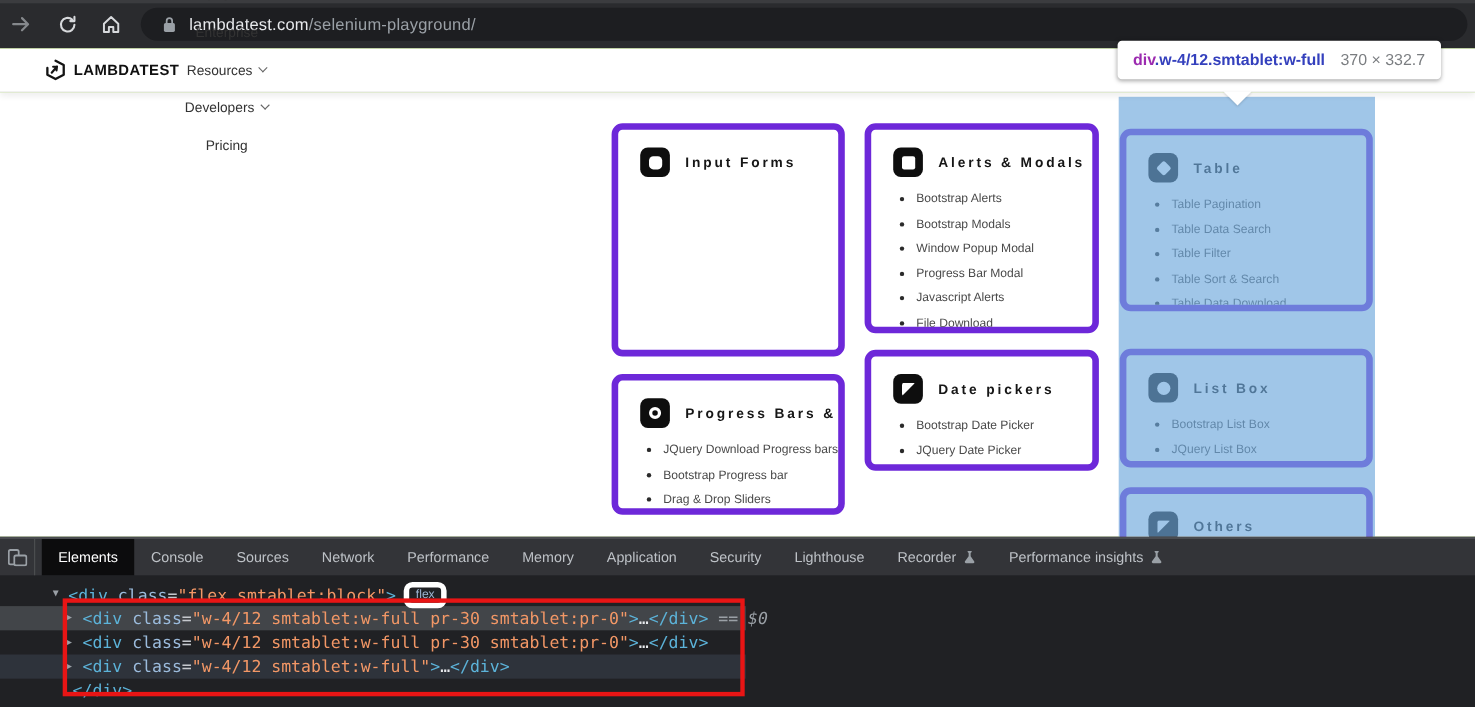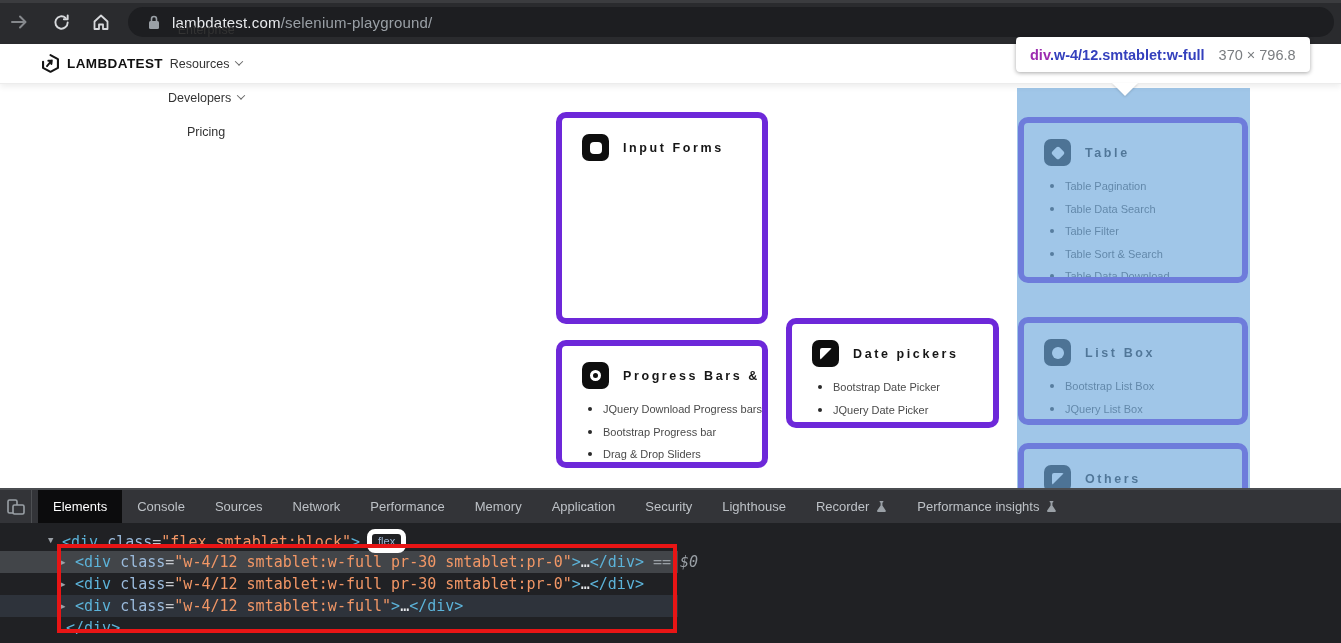--- a/index.html
+++ b/index.html
@@ -206,34 +206,50 @@
             <span class="g-ring"></span>
           </span>
           <span class="card-title">Progress Bars &amp; Sliders</span>
         </div>
         <ul class="card-list">
           <li>JQuery Download Progress bars</li>
           <li>Bootstrap Progress bar</li>
           <li>Drag &amp; Drop Sliders</li>
         </ul>
       </div>
+      <div class="card card-alerts-modals">
+        <div class="card-head">
+          <span class="card-icon">
+            <span class="g-square"></span>
+          </span>
+          <span class="card-title">Alerts &amp; Modals</span>
+        </div>
+        <ul class="card-list">
+          <li>Bootstrap Alerts</li>
+          <li>Bootstrap Modals</li>
+          <li>Window Popup Modal</li>
+          <li>Progress Bar Modal</li>
+          <li>Javascript Alerts</li>
+          <li>File Download</li>
+        </ul>
+      </div>
       <div class="card card-input-forms">
         <div class="card-head">
           <span class="card-icon">
             <span class="g-dot"></span>
           </span>
           <span class="card-title">Input Forms</span>
         </div>
       </div>
     <div class="inspect-overlay"></div>
   </div>
 
   <div class="inspect-tooltip">
     <span class="tt-selector"><span class="tt-tag">div</span><span class="tt-classes">.w-4/12.smtablet:w-full</span></span>
-    <span class="tt-size">370 × 796.8</span>
+    <span class="tt-size">370 × 332.7</span>
   </div>
   <div class="tt-caret"></div>
 
   <div class="devtools">
     <div class="dt-tabbar">
       <div class="dt-lefticon">
         <svg width="18" height="16" viewBox="0 0 18 16">
           <rect x="1" y="1" width="9" height="13" rx="1.5" stroke="#9aa0a6" stroke-width="1.6" fill="none"></rect>
           <rect x="6" y="6" width="11" height="9" rx="1.5" stroke="#9aa0a6" stroke-width="1.6" fill="#333438"></rect>
         </svg>

